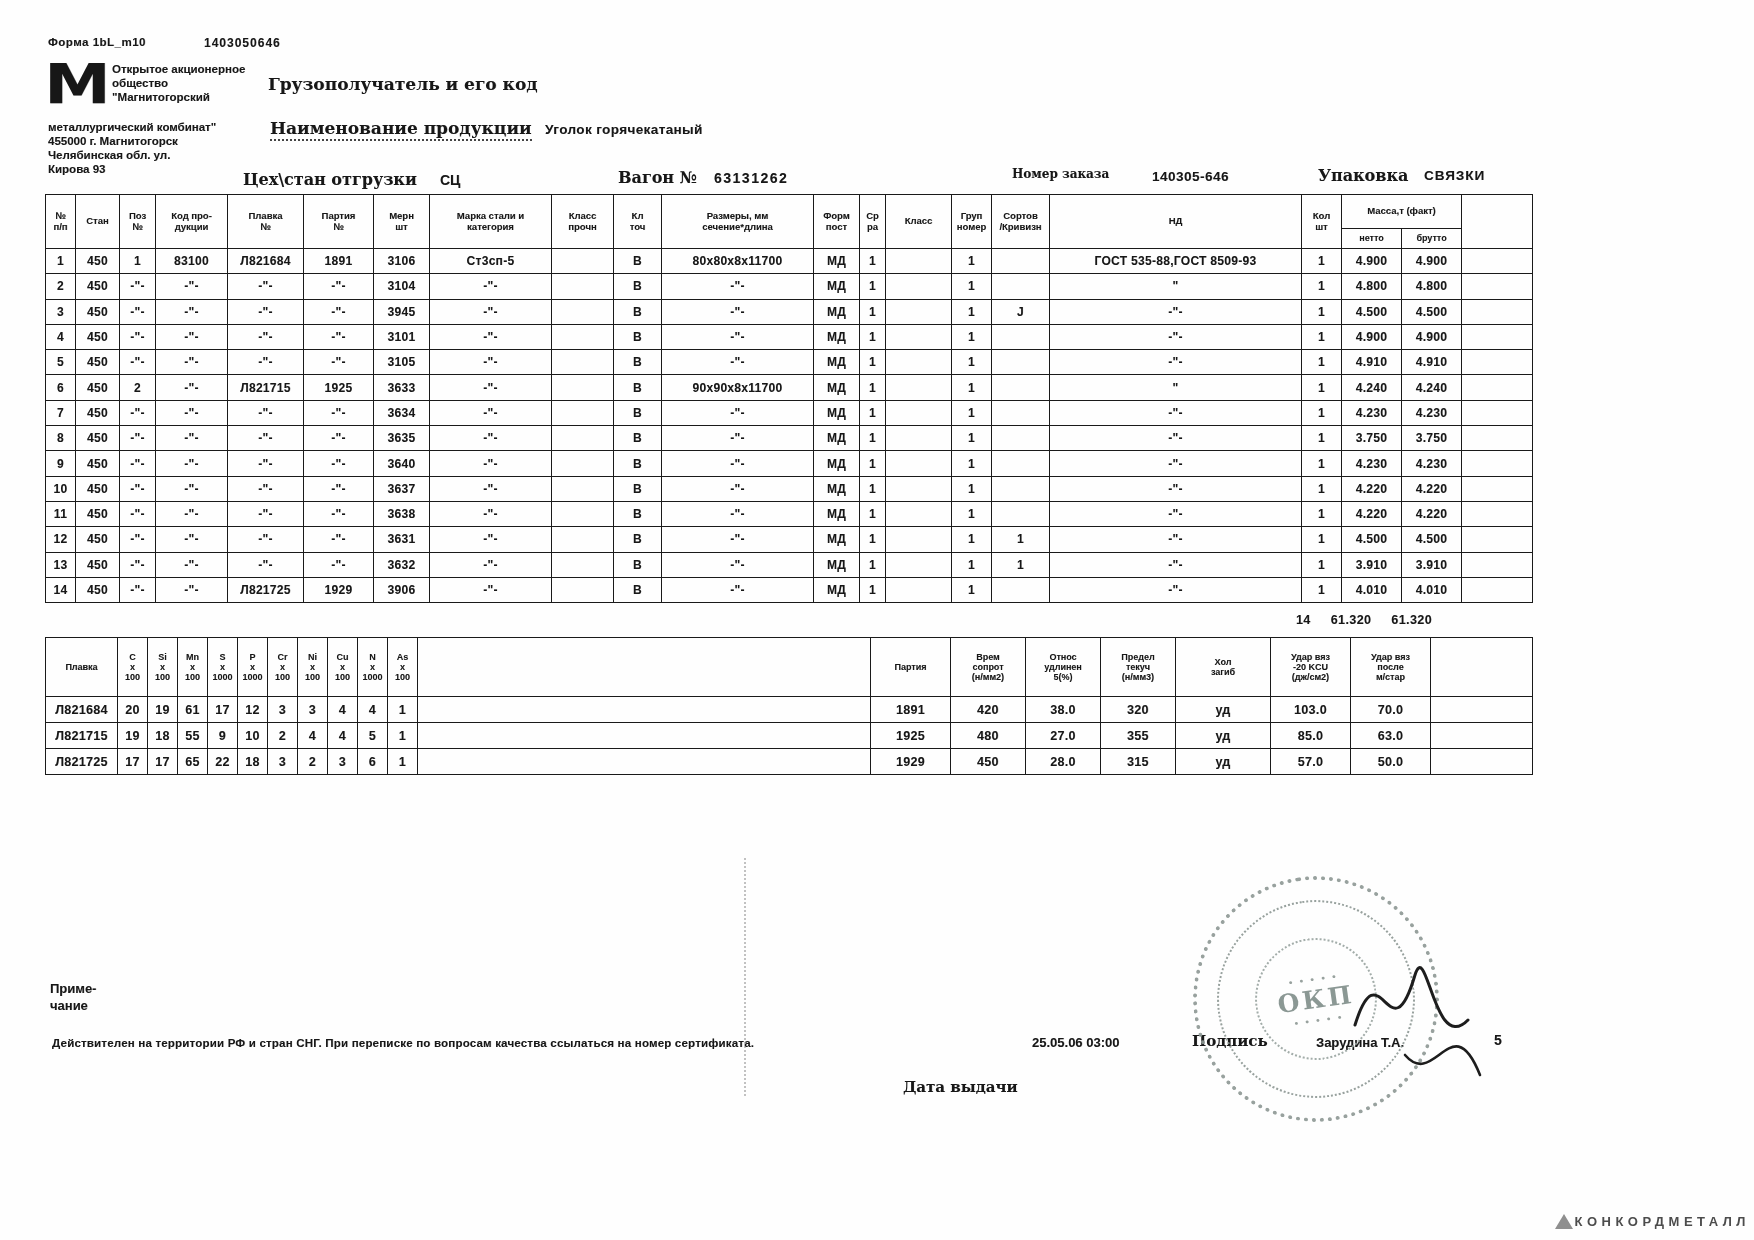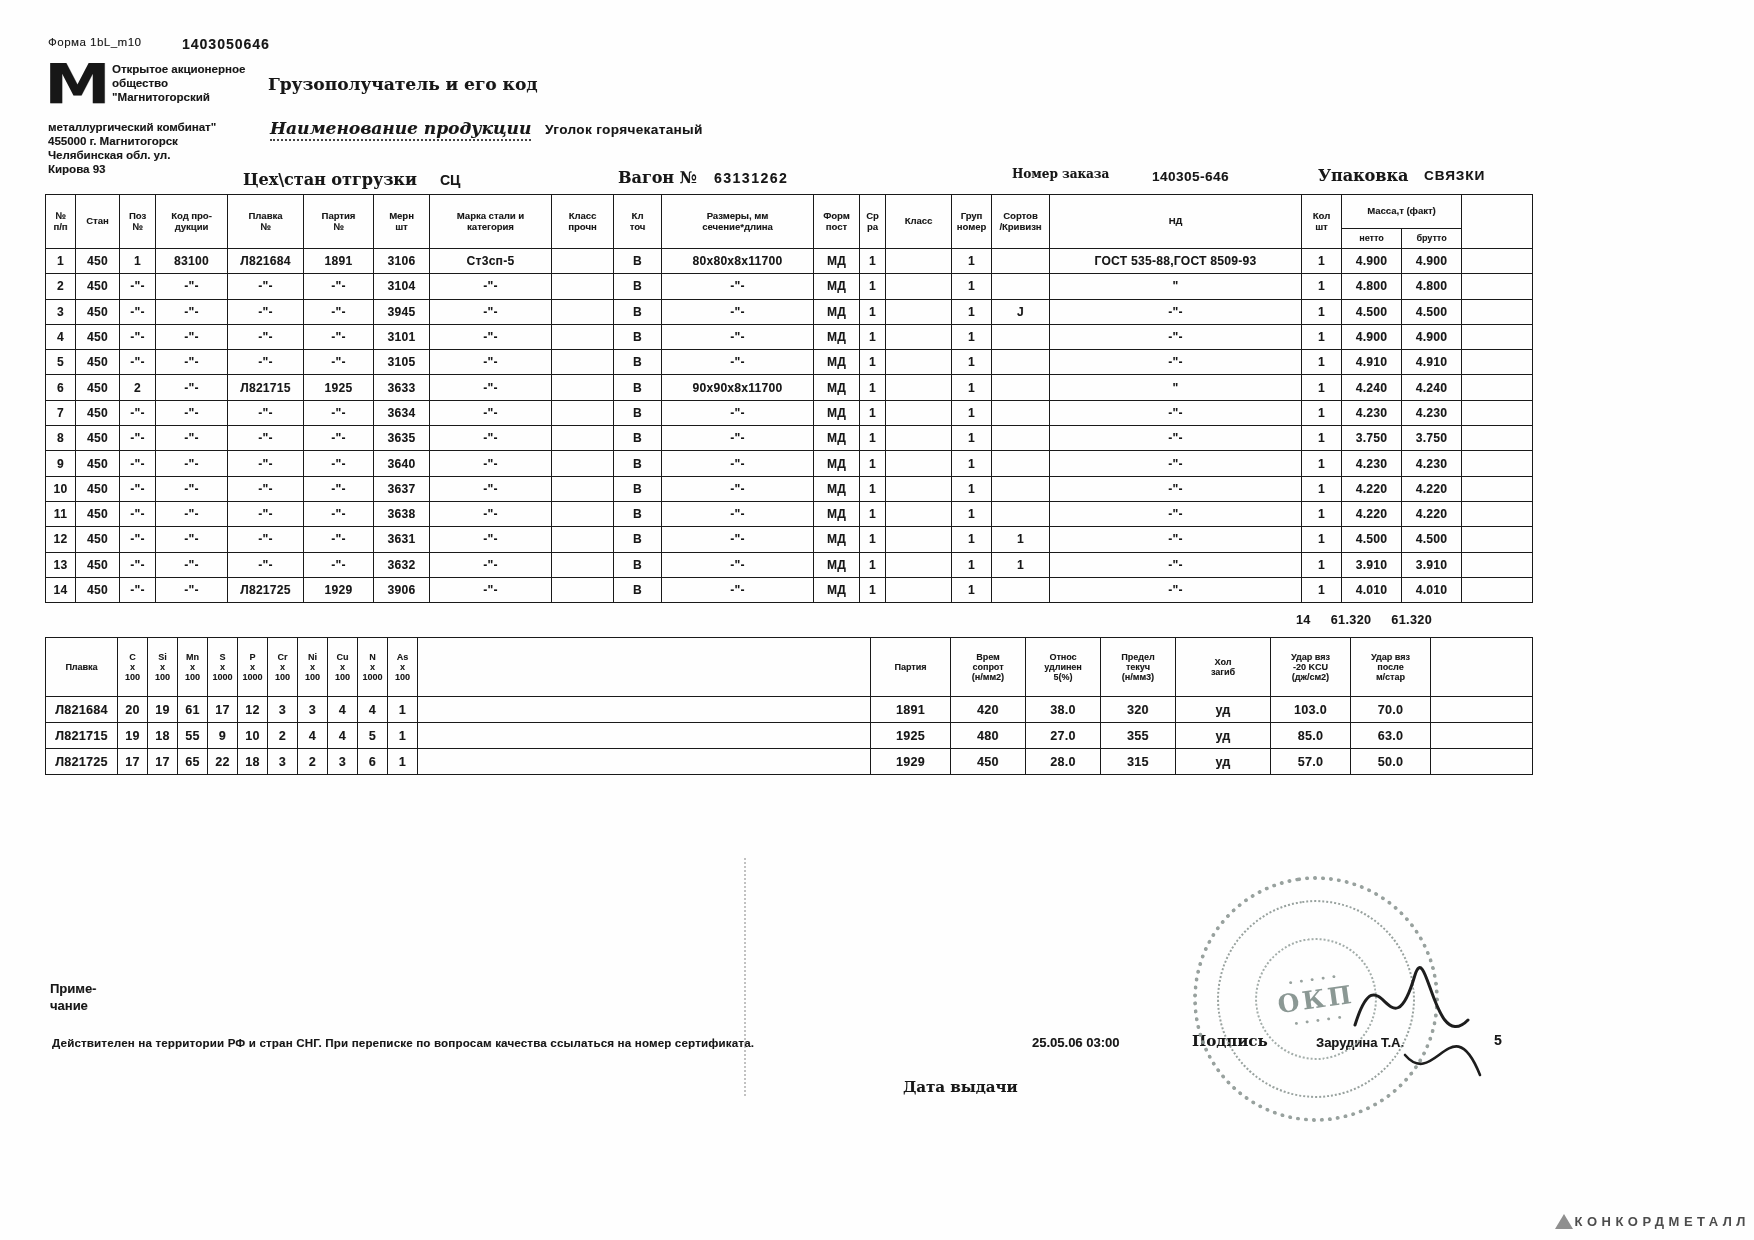--- a/index.html
+++ b/index.html
@@ -3,31 +3,31 @@
 <meta charset="utf-8">
 <style>
   html,body{margin:0;padding:0;background:#e8e8e8;}
   .page{position:relative;width:1754px;height:1240px;background:#fefefe;overflow:hidden;
         font-family:"Liberation Sans",sans-serif;color:#171717;
         text-shadow:0.35px 0.35px 0 rgba(20,20,20,.3);}
   .abs{position:absolute;}
   .pre{white-space:pre-line;}
   .serifb{font-family:"DejaVu Serif",serif;font-weight:700;}
 
-  .form-no{left:48px;top:36px;font-size:11.5px;font-weight:400;letter-spacing:.5px;}
-  .doc-no{left:182px;top:36px;font-size:14px;font-weight:700;letter-spacing:1px;}
+  .form-no{left:48px;top:36px;font-size:11.5px;font-weight:700;letter-spacing:.5px;}
+  .doc-no{left:204px;top:36px;font-size:12px;font-weight:700;letter-spacing:1px;}
   .title{left:450px;top:30px;width:700px;text-align:center;font-family:"DejaVu Serif",serif;
          font-weight:700;font-size:21px;letter-spacing:1.5px;word-spacing:5px;}
   .logo{left:44px;top:58px;font-size:56px;line-height:52px;font-weight:900;
         font-family:"DejaVu Sans",sans-serif;transform:scaleX(1.2);transform-origin:left top;}
   .company-top{left:112px;top:62px;font-size:11.5px;font-weight:700;line-height:14px;}
   .company-addr{left:48px;top:120px;font-size:11.5px;font-weight:700;line-height:14px;}
 
   .lab-consignee{left:268px;top:74px;font-size:17px;}
-  .lab-product{left:270px;top:118px;font-size:17px;border-bottom:2px dotted #444;padding-bottom:1px;font-style:italic;}
+  .lab-product{left:270px;top:118px;font-size:17px;border-bottom:2px dotted #444;padding-bottom:1px;}
   .val-product{left:545px;top:122px;font-size:13.5px;font-weight:600;letter-spacing:.4px;}
   .lab-shop{left:243px;top:170px;font-size:16px;}
   .val-shop{left:440px;top:172px;font-size:14px;font-weight:700;}
   .lab-wagon{left:618px;top:168px;font-size:16px;}
   .val-wagon{left:714px;top:170px;font-size:14px;font-weight:700;letter-spacing:1.5px;}
   .lab-order{left:1012px;top:167px;font-size:12px;}
   .val-order{left:1152px;top:169px;font-size:13.5px;font-weight:700;letter-spacing:.5px;}
   .lab-pack{left:1318px;top:166px;font-size:16px;}
   .val-pack{left:1424px;top:168px;font-size:13.5px;font-weight:700;letter-spacing:1px;}
 

